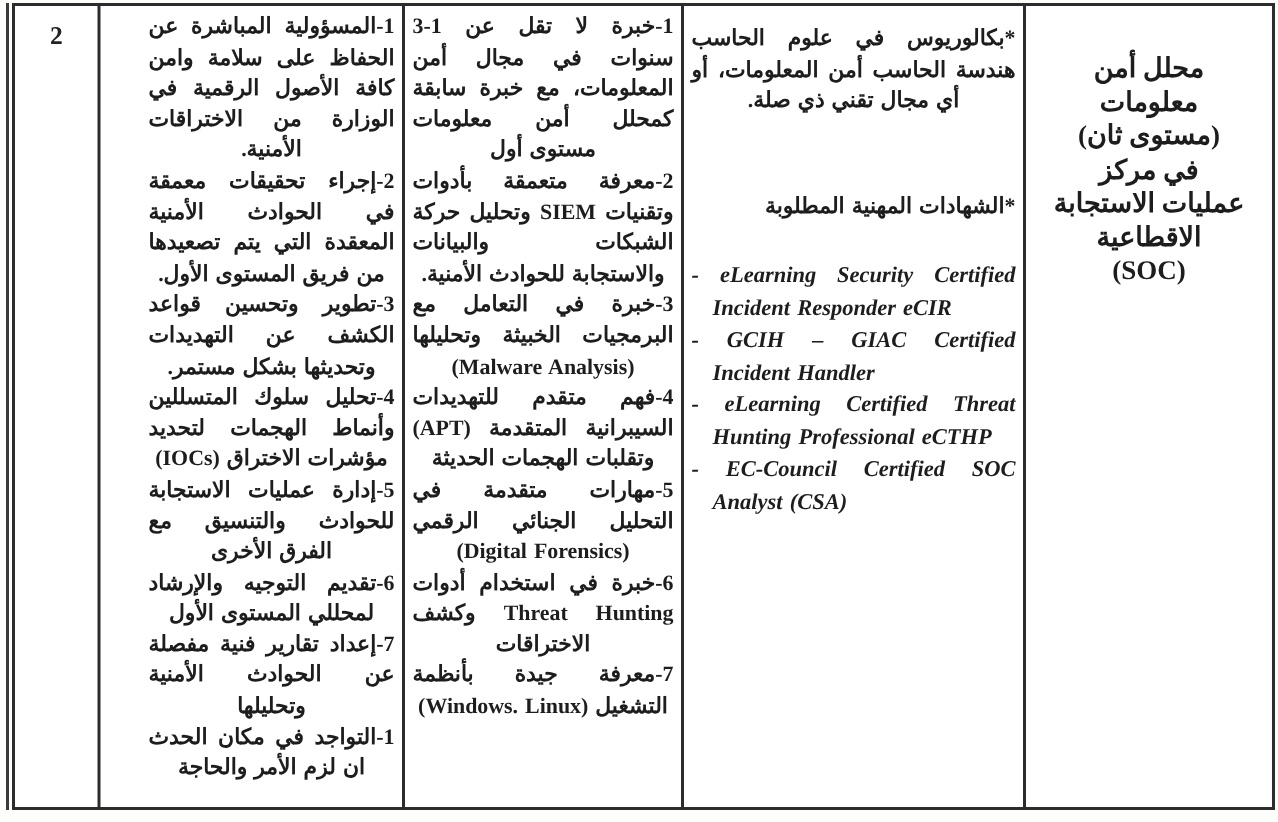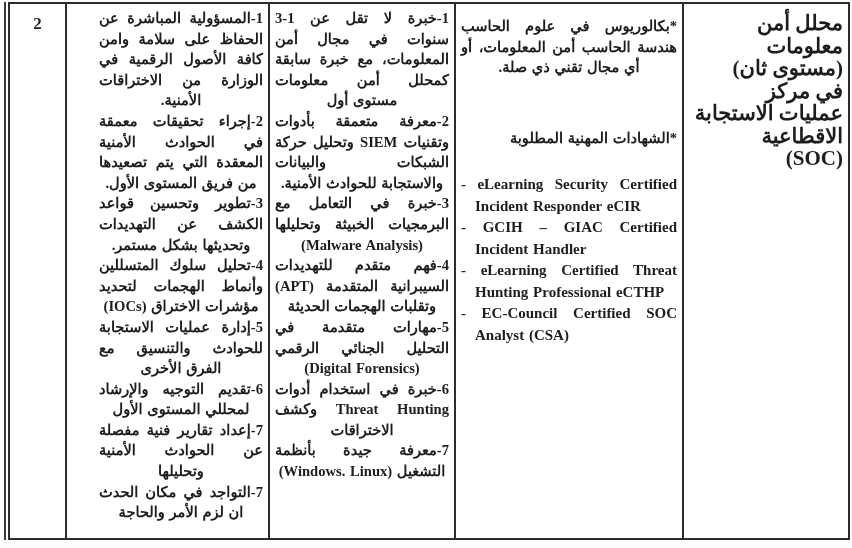--- a/index.html
+++ b/index.html
@@ -68,30 +68,31 @@
   }
   .cert-list .cert {
     font-weight: bold;
     font-size: 15px;
     line-height: 21.5px;
     text-align: justify;
     text-align-last: left;
     padding-left: 14px;
     text-indent: -14px;
     margin: 0;
+    font-style: italic;
   }
 
   .job-title {
     direction: rtl;
     display: block;
-    margin-top: 4px;
+    margin-top: 26px;
     font-weight: bold;
-    font-size: 21px;
+    font-size: 18px;
     line-height: 22.5px;
-    text-align: right;
+    text-align: center;
     white-space: pre-line;
     color: #1d1d1d;
   }
 </style>
 </head>
 <body>
 
 <div class="sheet">
   <div class="left-rule"></div>
 
@@ -102,21 +103,21 @@
     </div>
 
     <div class="cell col-resp ar">
       <p>1-المسؤولية المباشرة عن الحفاظ على سلامة وامن كافة الأصول الرقمية في الوزارة من الاختراقات الأمنية.</p>
       <p>2-إجراء تحقيقات معمقة في الحوادث الأمنية المعقدة التي يتم تصعيدها من فريق المستوى الأول.</p>
       <p>3-تطوير وتحسين قواعد الكشف عن التهديدات وتحديثها بشكل مستمر.</p>
       <p>4-تحليل سلوك المتسللين وأنماط الهجمات لتحديد مؤشرات الاختراق (IOCs)</p>
       <p>5-إدارة عمليات الاستجابة للحوادث والتنسيق مع الفرق الأخرى</p>
       <p>6-تقديم التوجيه والإرشاد لمحللي المستوى الأول</p>
       <p>7-إعداد تقارير فنية مفصلة عن الحوادث الأمنية وتحليلها</p>
-      <p>7-التواجد في مكان الحدث ان لزم الأمر والحاجة</p>
+      <p>1-التواجد في مكان الحدث ان لزم الأمر والحاجة</p>
     </div>
 
     <div class="cell col-exp ar">
       <p>1-خبرة لا تقل عن 1-3 سنوات في مجال أمن المعلومات، مع خبرة سابقة كمحلل أمن معلومات مستوى أول</p>
       <p>2-معرفة متعمقة بأدوات وتقنيات SIEM وتحليل حركة الشبكات والبيانات والاستجابة للحوادث الأمنية.</p>
       <p>3-خبرة في التعامل مع البرمجيات الخبيثة وتحليلها (Malware Analysis)</p>
       <p>4-فهم متقدم للتهديدات السيبرانية المتقدمة (APT) وتقلبات الهجمات الحديثة</p>
       <p>5-مهارات متقدمة في التحليل الجنائي الرقمي (Digital Forensics)</p>
       <p>6-خبرة في استخدام أدوات Threat Hunting وكشف الاختراقات</p>
       <p>7-معرفة جيدة بأنظمة التشغيل (Windows. Linux)</p>

